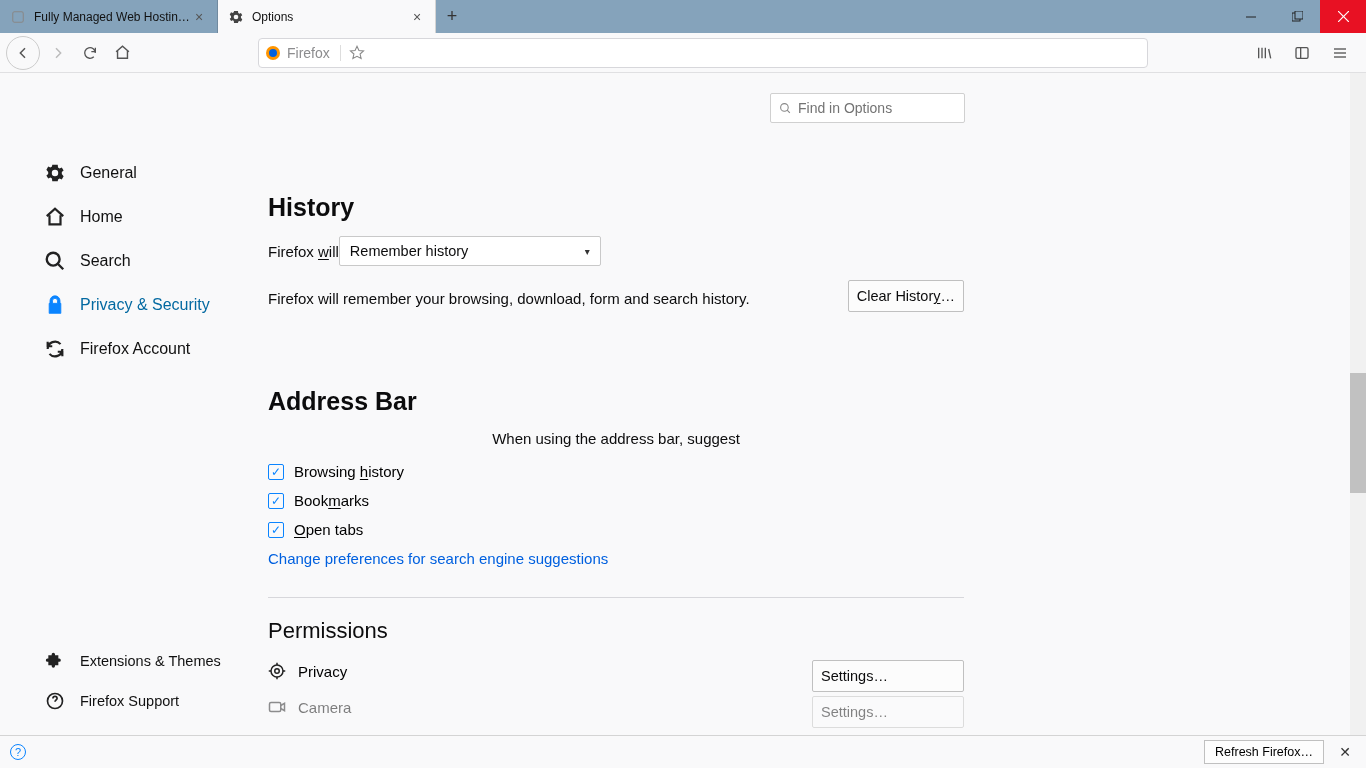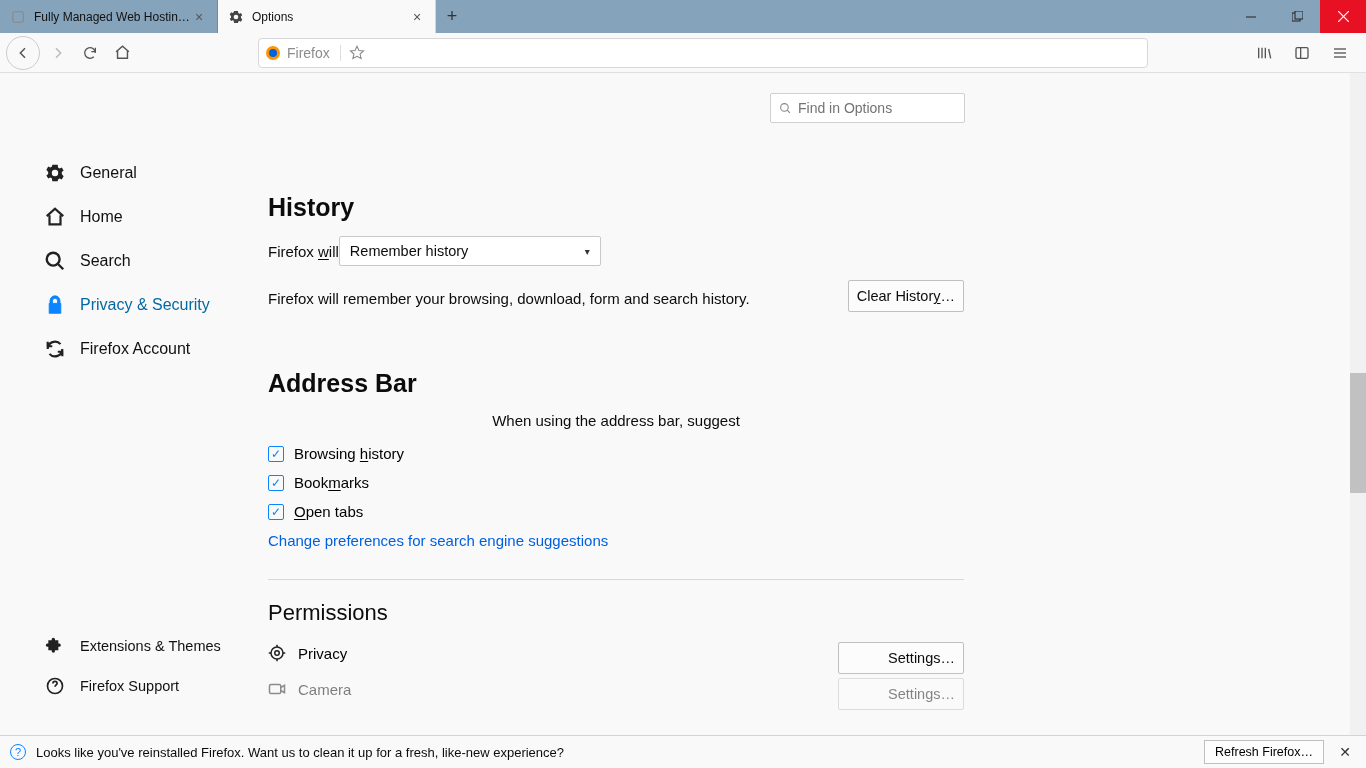--- a/index.html
+++ b/index.html
@@ -34,40 +34,40 @@
   .scroll-track { position: absolute; right: 0; top: 0; bottom: 0; width: 16px; background: #f1f1f1; }
   .scroll-thumb { position: absolute; right: 0; width: 16px; background: #c1c1c1; top: 300px; height: 120px; }
 
   .search-options { position: absolute; top: 20px; left: 770px; width: 195px; height: 30px; border: 1px solid #d0d0d0; border-radius: 2px; background: #fff; display: flex; align-items: center; padding: 0 8px; color: #737373; font-size: 14px; gap: 6px; }
 
   .sidebar { position: absolute; left: 44px; top: 78px; width: 200px; }
   .side-item { display: flex; align-items: center; gap: 14px; height: 44px; font-size: 16px; color: #111; cursor: pointer; }
   .side-item.active { color: #0369a1; }
   .side-item.active .icon svg { fill: #0a84ff; stroke: #0a84ff; }
   .side-item .icon { width: 22px; height: 22px; display: inline-flex; align-items: center; justify-content: center; }
-  .side-bottom { position: absolute; left: 44px; top: 553px; width: 220px; }
+  .side-bottom { position: absolute; left: 44px; top: 568px; width: 220px; }
   .side-bottom .side-item { height: 40px; font-size: 14.5px; }
 
   .main { position: absolute; left: 268px; top: 120px; width: 696px; }
   h2 { font-size: 25px; font-weight: 700; color: #0c0c0d; margin-bottom: 14px; }
   .row { display: flex; align-items: center; gap: 0; margin-bottom: 14px; }
   .label { font-size: 15px; color: #0c0c0d; }
   .select { width: 262px; height: 30px; border: 1px solid #c9c9c9; background: #fff; border-radius: 2px; display: flex; align-items: center; padding: 0 10px; font-size: 14.5px; color: #0c0c0d; position: relative; }
   .select .caret { position: absolute; right: 10px; font-size: 10px; color: #333; }
   .desc { font-size: 15px; color: #0c0c0d; margin-bottom: 24px; }
   .btn { border: 1px solid #c0c0c0; background: #fcfcfc; height: 32px; padding: 0 8px; font-size: 14.5px; color: #0c0c0d; border-radius: 2px; display: inline-flex; align-items: center; }
   .btn-right { position: absolute; right: 0; }
   .check-row { display: flex; align-items: center; gap: 10px; margin-bottom: 12px; font-size: 15px; }
   .checkbox { width: 16px; height: 16px; border: 1px solid #0a84ff; border-radius: 2px; display: inline-flex; align-items: center; justify-content: center; color: #0a84ff; font-size: 12px; }
   .link { color: #0060df; font-size: 15px; }
   .section-gap { height: 56px; }
   hr { border: none; border-top: 1px solid #d7d7db; margin: 30px 0 20px; }
   h2.permissions { font-size: 22px; font-weight: 400; }
   .perm-row { display: flex; align-items: center; gap: 12px; font-size: 15px; margin-top: 18px; position: relative; }
-  .perm-row .btn { width: 126px; justify-content: flex-end; position: absolute; right: 0; margin-top: 10px; }
+  .perm-row .btn { width: 152px; justify-content: flex-start; position: absolute; right: 0; margin-top: 10px; }
   .u { text-decoration: underline; text-underline-offset: 2px; }
 
   
   .helpbar { position: absolute; bottom: 0; left: 0; right: 0; height: 33px; background: #f9f9fa; border-top: 1px solid #d4d4d4; display: flex; align-items: center; padding: 0 10px; font-size: 13px; color: #0c0c0d; gap: 10px; }
   .helpbar .q { width: 16px; height: 16px; border: 1.5px solid #0a84ff; border-radius: 50%; color: #0a84ff; display: inline-flex; align-items: center; justify-content: center; font-size: 11px; }
   .helpbar .spacer { flex: 1; }
   .helpbar .refresh { border: 1px solid #c0c0c0; height: 24px; padding: 0 10px; font-size: 12.5px; background: #fdfdfd; }
   .helpbar .dismiss { width: 22px; height: 22px; display: inline-flex; align-items: center; justify-content: center; font-size: 14px; color: #333; }
 
   svg { display: block; }
@@ -249,21 +249,21 @@
 
   <div class="main">
     <h2>History</h2>
     <div class="row" style="position:relative;">
       <span class="label"><span>Firefox </span><span class="u">w</span><span>ill</span></span>
       <div class="select">
         <span>Remember history</span>
         <span class="caret">▾</span>
       </div>
     </div>
-    <div style="position:relative; margin-bottom:6px;">
+    <div style="position:relative; margin-bottom:24px;">
       <div class="desc" style="margin:0; padding-top:10px;">Firefox will remember your browsing, download, form and search history.</div>
       <button class="btn btn-right" style="top:0;">
           <span>Clear Histor</span>
           <span class="u">y</span>
           <span>…</span>
         </button>
     </div>
 
     <div class="section-gap"></div>
 
@@ -318,17 +318,16 @@
     </div>
   </div>
 
   <div class="scroll-track">
     <div class="scroll-thumb"></div>
   </div>
 </div>
 
 <div class="helpbar">
   <span class="q">?</span>
-  <span>Looks like you've reinstalled Firefox. Want us to clean it up for a fresh, like-new experience?</span>
   <span class="spacer"></span>
   <button class="refresh">Refresh Firefox…</button>
   <span class="dismiss">✕</span>
 </div>
 
 </body></html>

